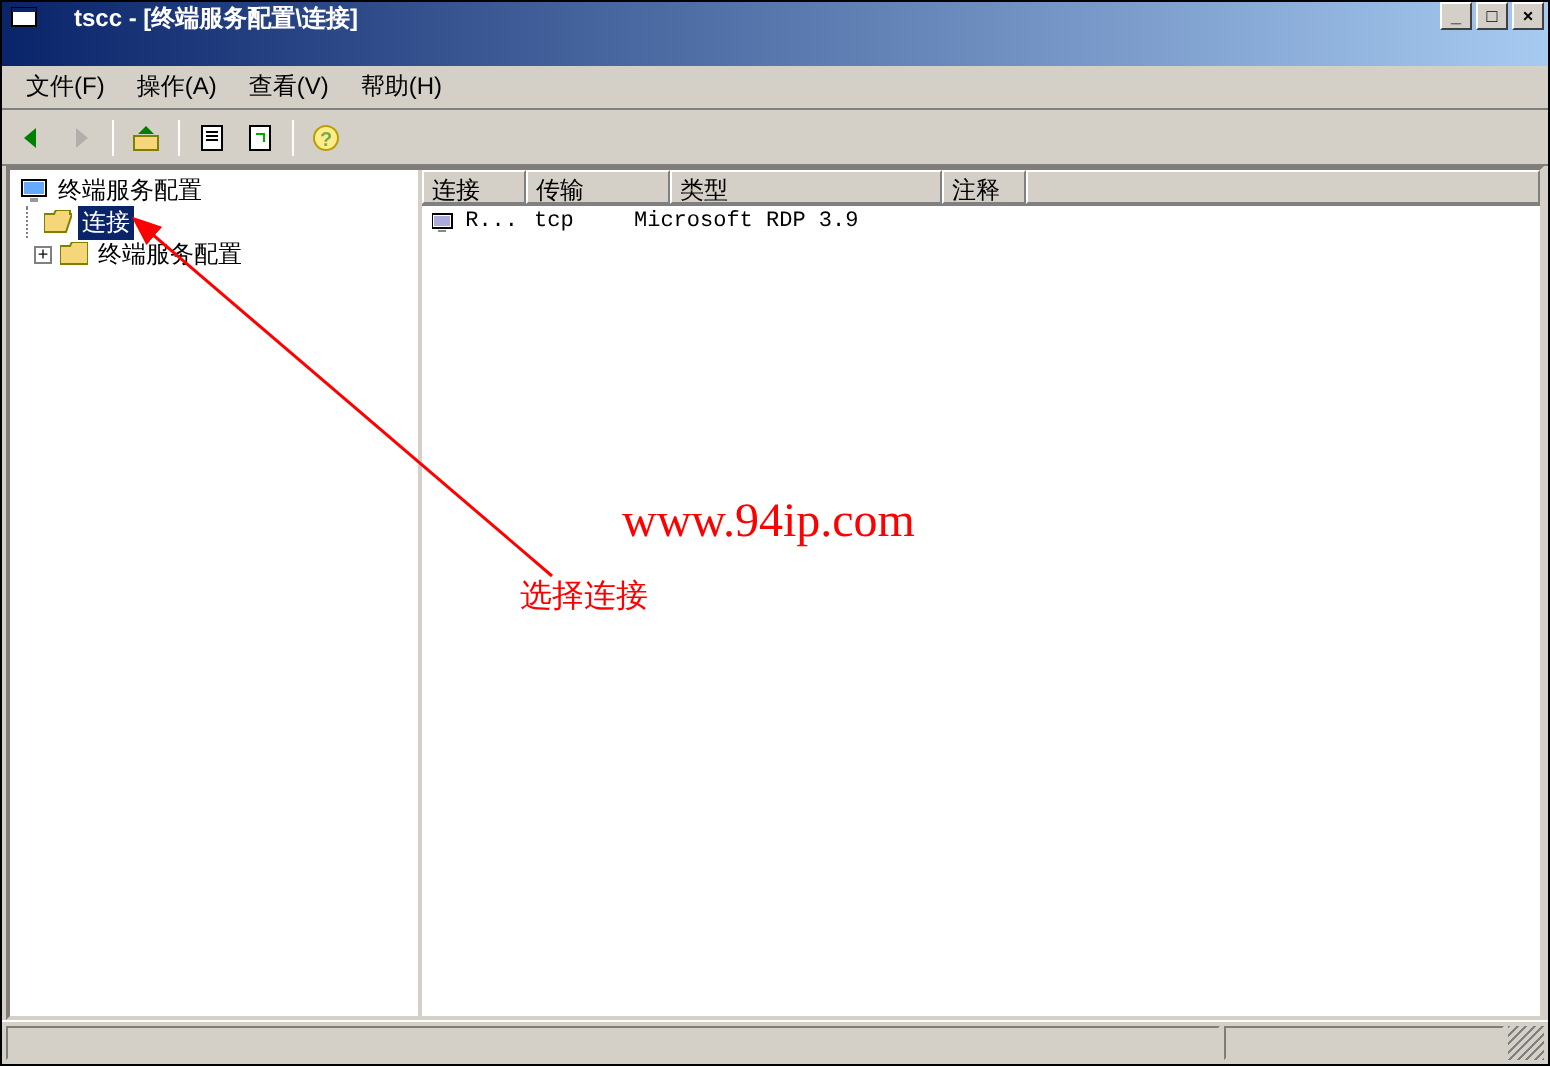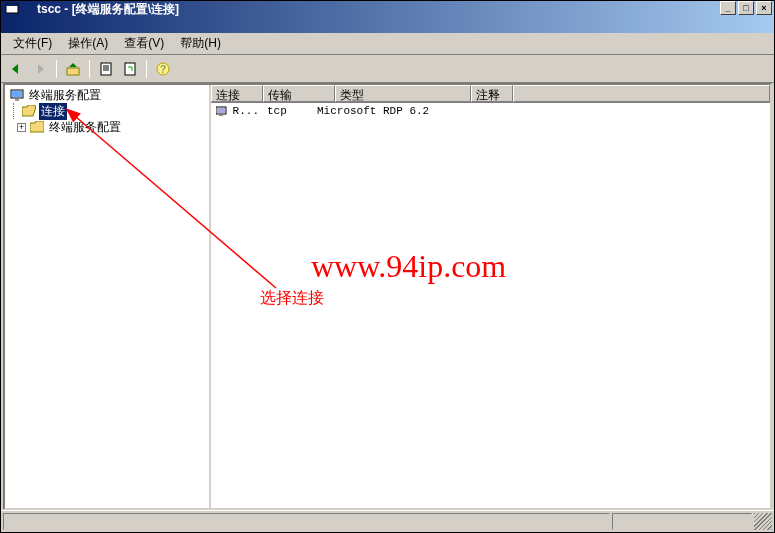--- a/index.html
+++ b/index.html
@@ -163,21 +163,21 @@
 
 .annotation {
   position: absolute;
   pointer-events: none;
 }
 .arrow-svg { position: absolute; top: 0; left: 0; }
 .watermark {
   position: absolute;
   color: #ff0000;
   font-family: "Times New Roman", serif;
-  font-size: 32px;
+  font-size: 24px;
 }
 .anno-label {
   position: absolute;
   color: #ff0000;
   font-size: 16px;
 }
 
 
 .svg-folder { width: 14px; height: 12px; }
 </style>
@@ -304,21 +304,21 @@
             <span class="tree-icon" style="margin-right:2px">
               <svg width="14" height="12" viewBox="0 0 14 12">
                   <rect x="0" y="2" width="10" height="7" fill="#fff" stroke="#000"></rect>
                   <rect x="1" y="3" width="8" height="5" fill="#aad"></rect>
                   <rect x="3" y="10" width="4" height="1" fill="#888"></rect>
                 </svg>
             </span>
             <span>R...</span>
           </div>
           <div class="list-cell" style="width:50px">tcp</div>
-          <div class="list-cell" style="width:118px">Microsoft RDP 6.2</div>
+          <div class="list-cell" style="width:118px">Microsoft RDP 3.9</div>
           <div class="list-cell" style="width:42px"></div>
         </div>
 
         <svg class="annotation arrow-svg" width="560" height="420" style="left:-210px;top:0">
           <defs>
             <marker id="ah" markerWidth="10" markerHeight="8" refX="1" refY="4" orient="auto">
               <path d="M0 0 L10 4 L0 8 Z" fill="#ff0000"></path>
             </marker>
           </defs>
           <line x1="275" y1="185" x2="75" y2="14" stroke="#ff0000" stroke-width="1.5" marker-end="url(#ah)"></line>

